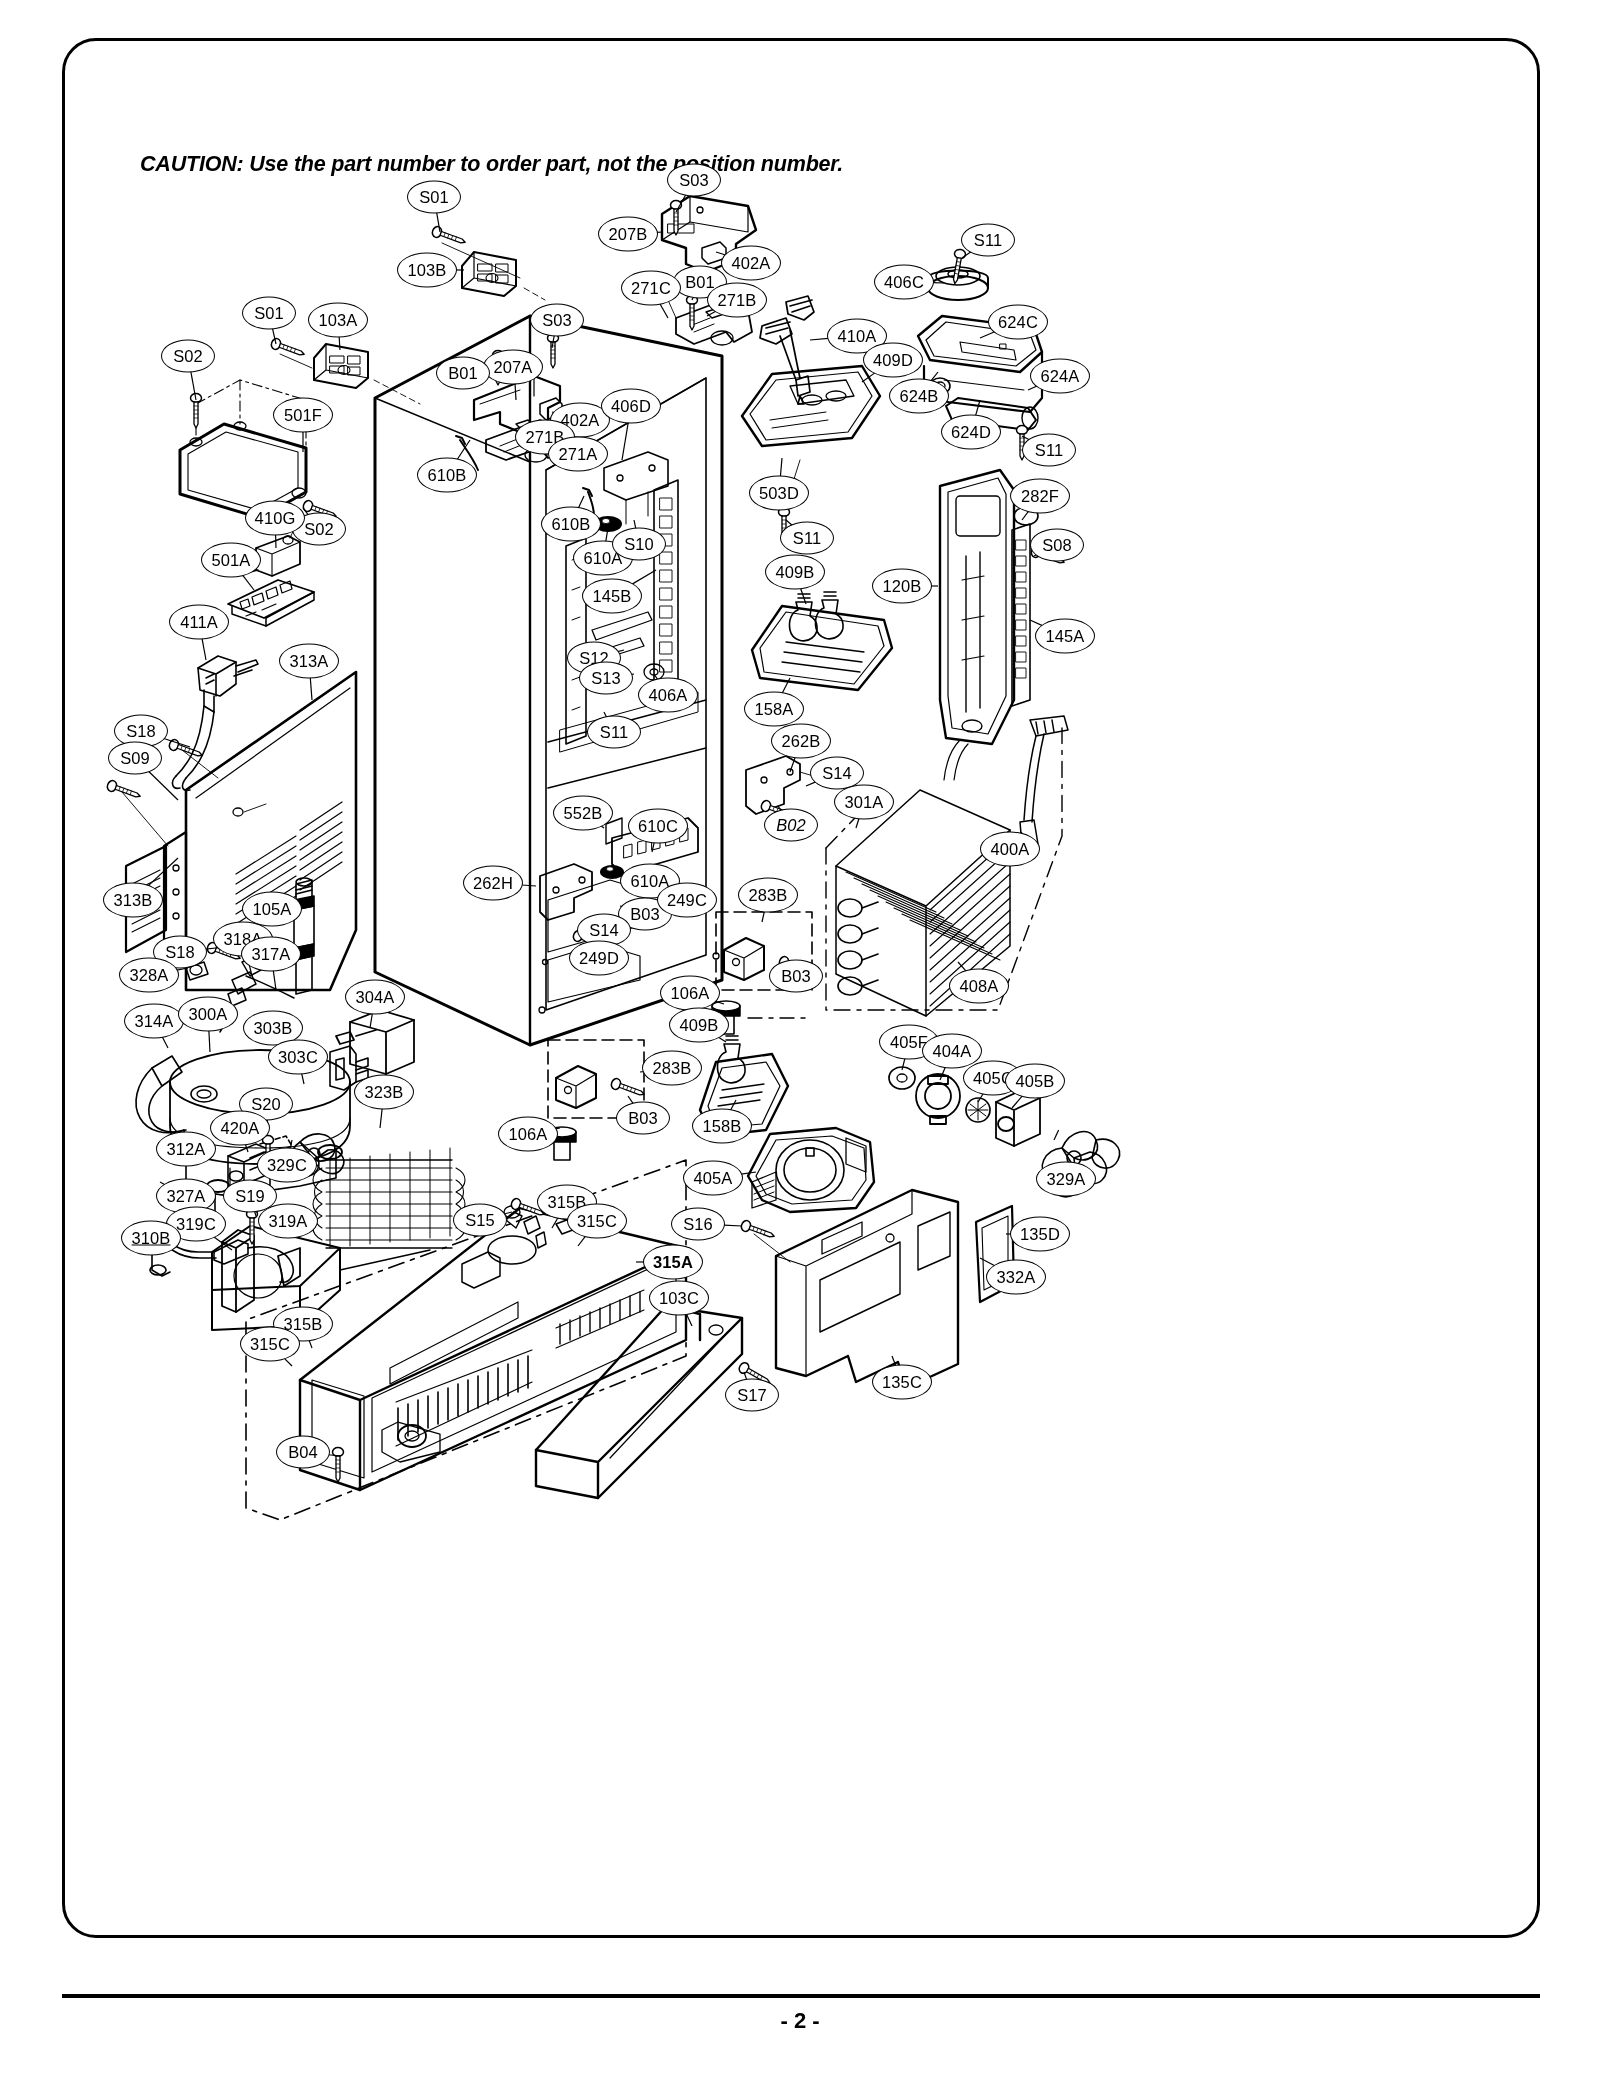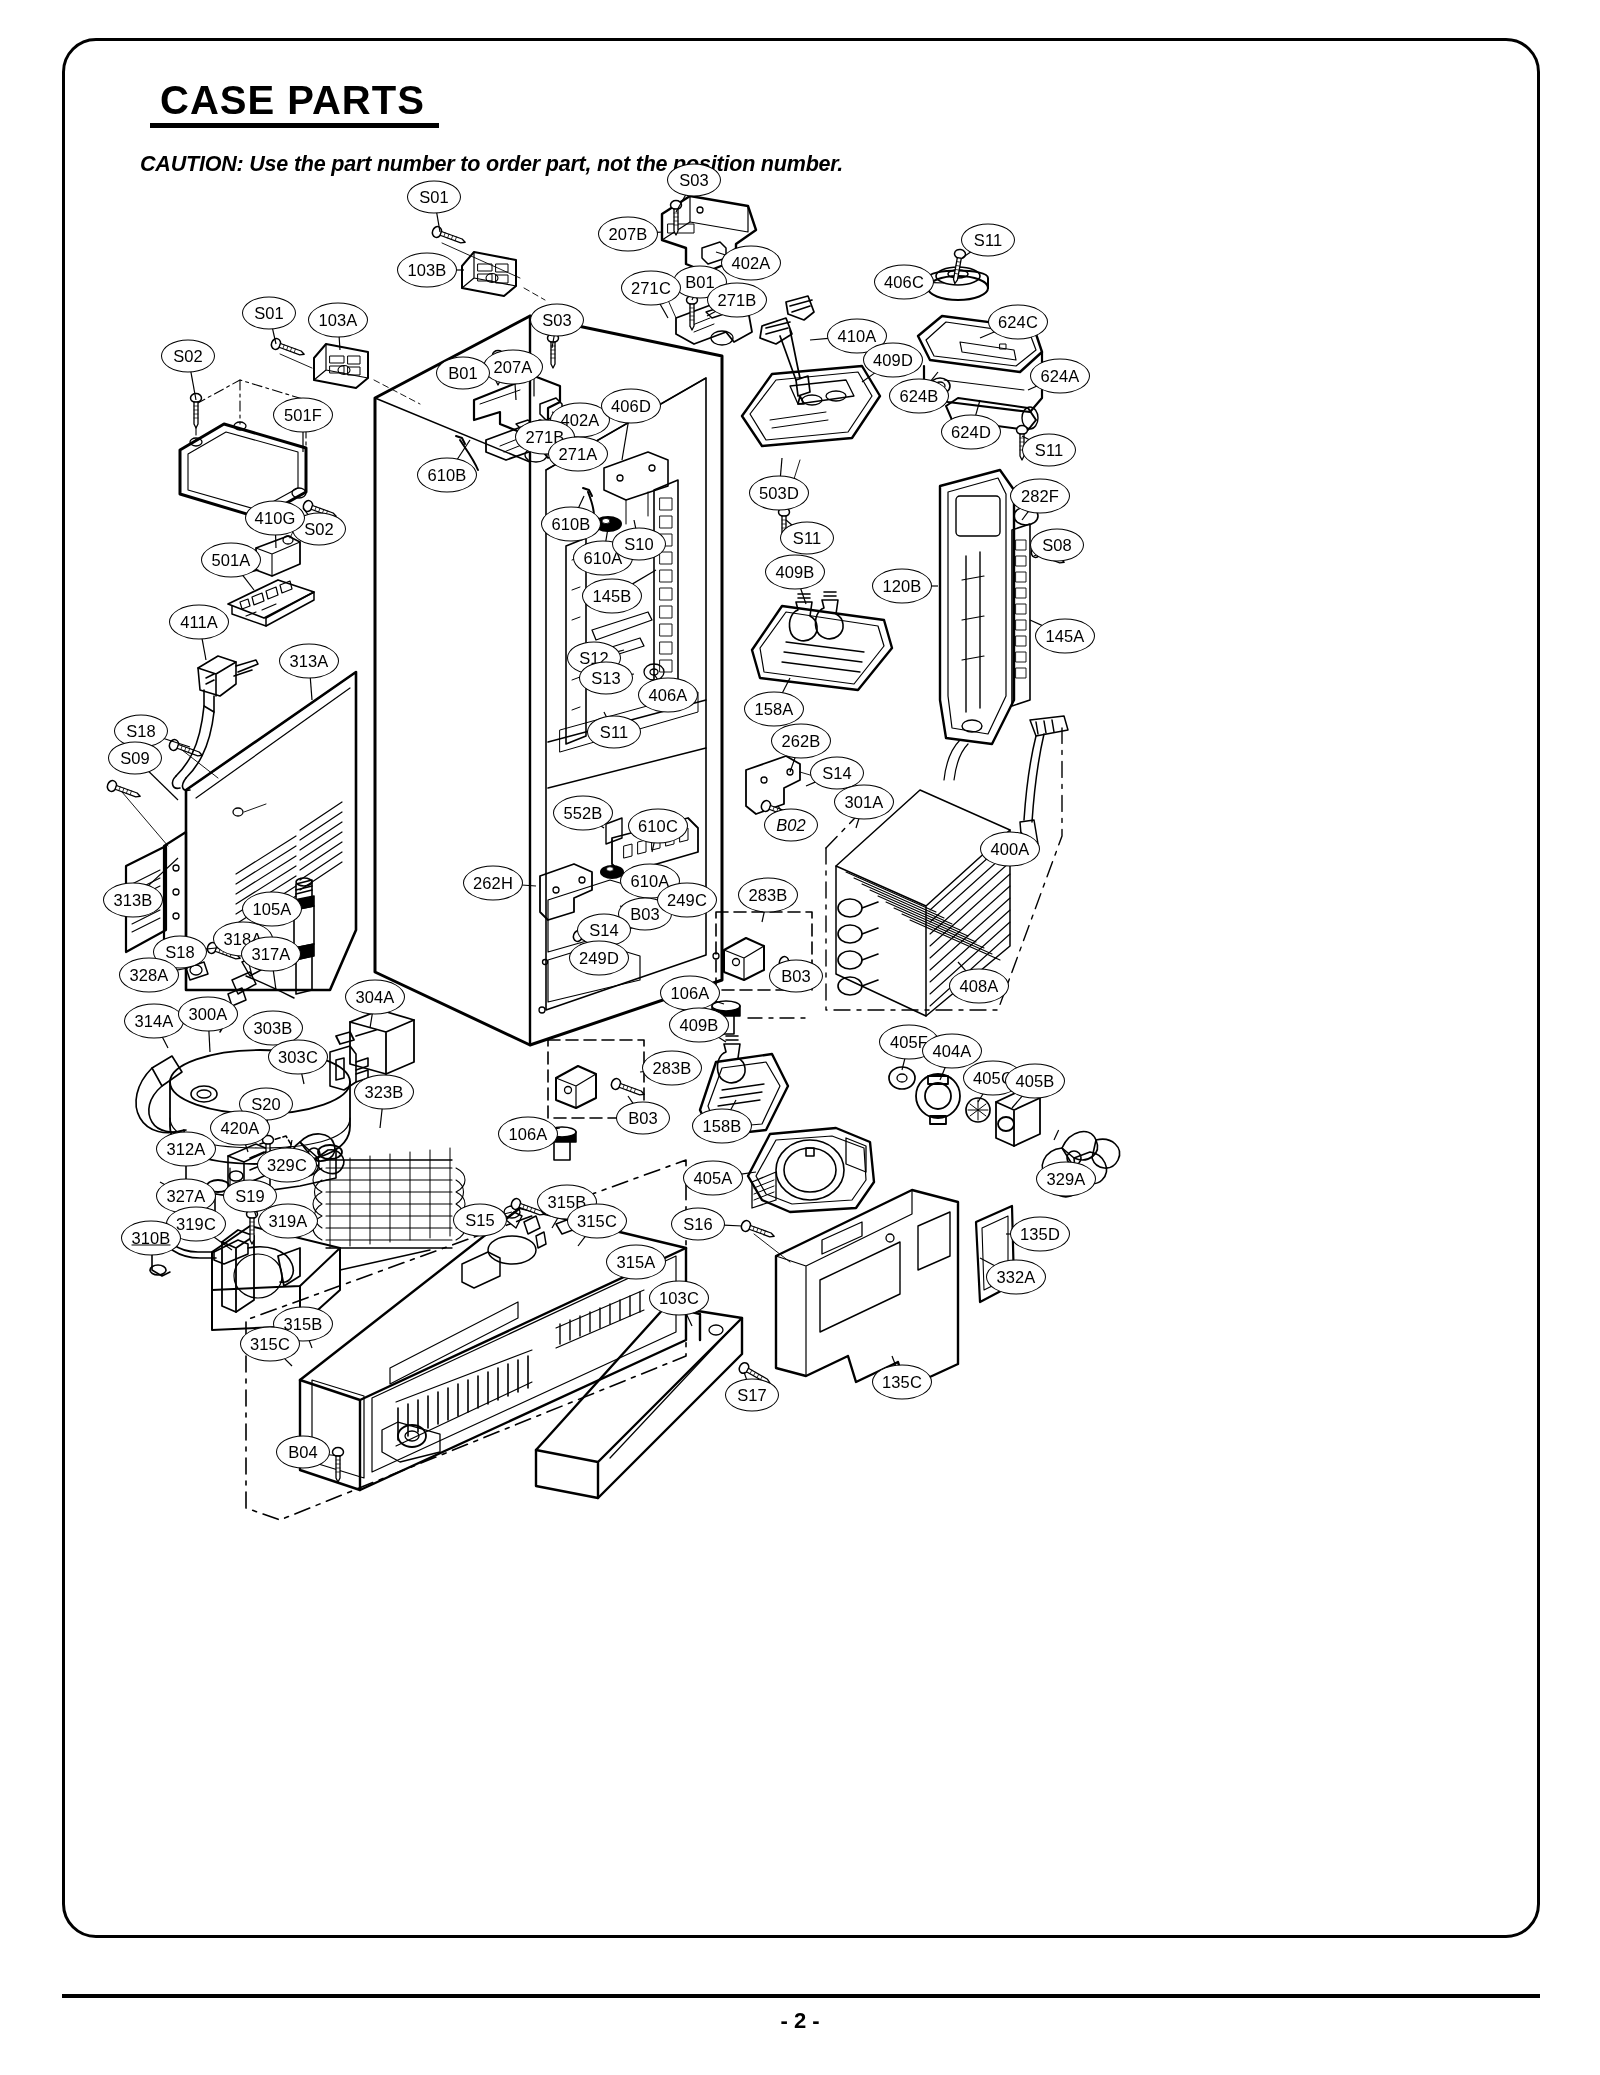--- a/index.html
+++ b/index.html
@@ -21,21 +21,20 @@
   .cal.w3{width:52px;height:31px;}
   svg{display:block;}
 </style>
 </head>
 <body>
 
 <div id="page">
 
   <div id="frame"></div>
 
-  <div id="title">CASE PARTS</div>
   <div id="caution">CAUTION: Use the part number to order part, not the position number.</div>
 
   <svg id="art" viewBox="0 0 1600 2075" xmlns="http://www.w3.org/2000/svg">
     <defs>
       <g id="screw-h">
         <ellipse cx="0" cy="0" rx="4.5" ry="5.5" fill="#fff" stroke="#000" stroke-width="1.5"></ellipse>
         <path d="M4 -2 L26 -2 L30 0 L26 2 L4 2 Z" fill="#fff" stroke="#000" stroke-width="1.3"></path>
         <path d="M8 -2 L8 2 M12 -2 L12 2 M16 -2 L16 2 M20 -2 L20 2" stroke="#000" stroke-width="0.7"></path>
       </g>
       <g id="screw-v">
@@ -837,21 +836,21 @@
       <div class="cal w4" style="left: 713px; top: 1178px;">405A</div>
       <div class="cal w3" style="left: 698px; top: 1224px;">S16</div>
       <div class="cal w4" style="left: 1040px; top: 1234px;">135D</div>
       <div class="cal w4" style="left: 1016px; top: 1277px;">332A</div>
       <div class="cal w4" style="left: 902px; top: 1382px;">135C</div>
       <div class="cal w4" style="left: 679px; top: 1298px;">103C</div>
       <div class="cal w3" style="left: 752px; top: 1395px;">S17</div>
       <div class="cal w3" style="left: 480px; top: 1220px;">S15</div>
       <div class="cal w4" style="left: 567px; top: 1202px;">315B</div>
       <div class="cal w4" style="left: 597px; top: 1221px;">315C</div>
-      <div class="cal w4" style="left: 636px; top: 1262px;">315A</div>
+      <div class="cal w4" style="left: 673px; top: 1262px; font-weight: bold;">315A</div>
       <div class="cal w4" style="left: 303px; top: 1324px;">315B</div>
       <div class="cal w4" style="left: 270px; top: 1344px;">315C</div>
       <div class="cal w3" style="left: 303px; top: 1452px;">B04</div>
     </div>
 
   <div id="footer-rule"></div>
   <div id="pagenum">- 2 -</div>
 </div>
 
 </body></html>

